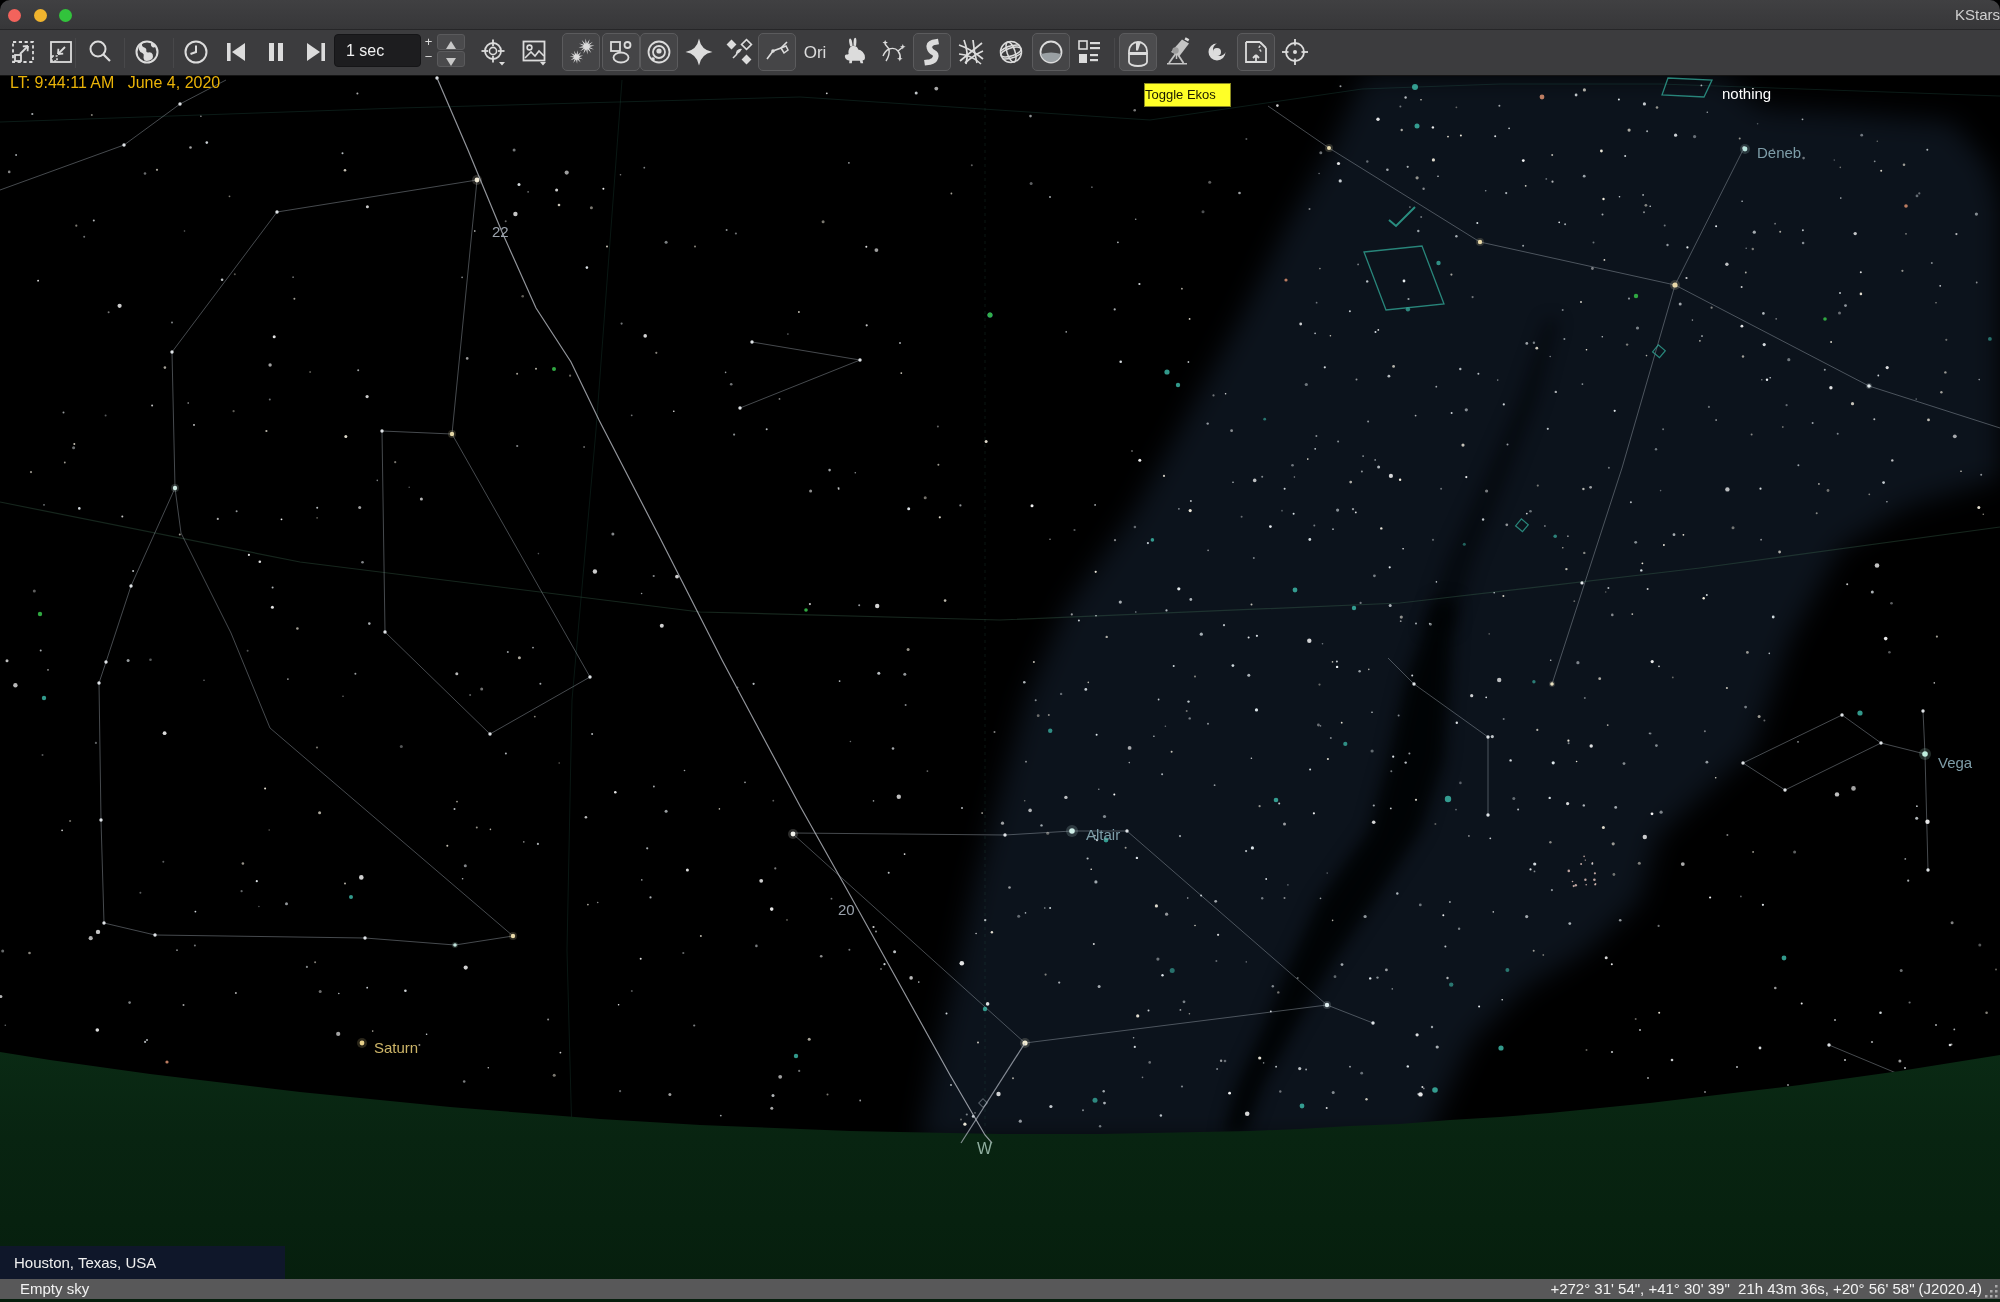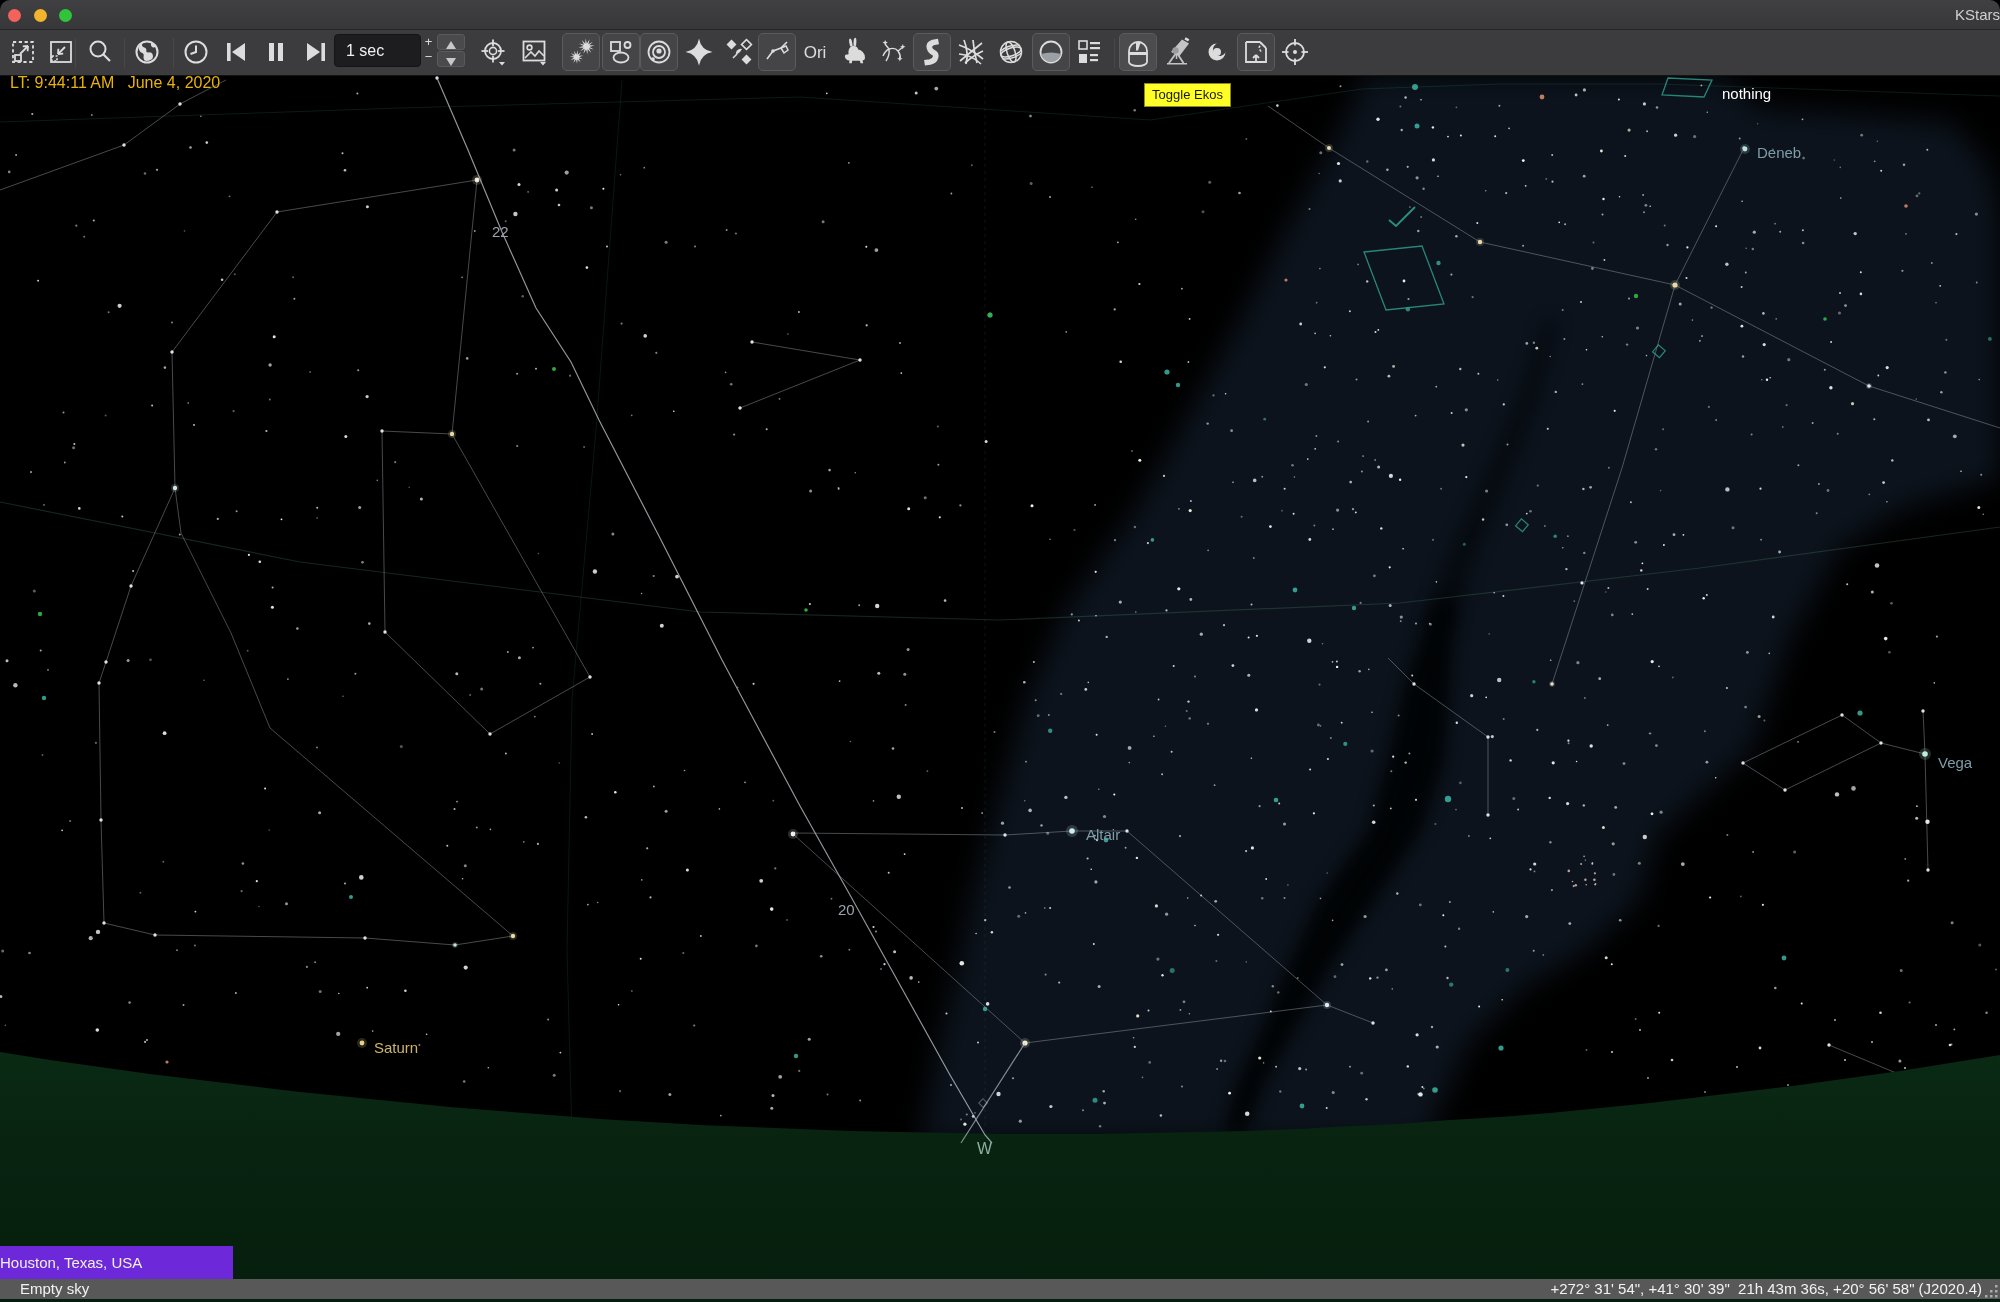--- a/index.html
+++ b/index.html
@@ -4,22 +4,22 @@
 *{box-sizing:border-box}
 body{font-family:"Liberation Sans",sans-serif;position:relative}
 .titlebar{position:absolute;left:0;top:0;width:2000px;height:30px;background:linear-gradient(#404042,#373739);border-bottom:1px solid #262628;border-radius:10px 10px 0 0}
 .tl{position:absolute;top:9px;width:13px;height:13px;border-radius:50%}
 .title{position:absolute;top:0;left:0;width:100%;text-align:right;line-height:30px;color:#cfcfcf;font-size:15px}
 .toolbar{position:absolute;left:0;top:30px;width:2000px;height:46px;background:#3c3c3e;border-bottom:1px solid #141414}
 .timebox{position:absolute;left:334px;top:4px;width:87px;height:33px;background:#1d1d1f;border:1px solid #151517;border-radius:4px;color:#f0f0f0;font-size:16px;line-height:31px;padding-left:11px}
 .pm{position:absolute;left:422px;top:4px;width:13px;height:33px;color:#dcdcdc;font-size:13px;text-align:center}
 .spin{position:absolute;left:437px;width:28px;height:15.5px;background:#4a4a4c;border:1px solid #5a5a5c;border-radius:3px;text-align:center}
 .statusbar{position:absolute;left:0;top:1279px;width:2000px;height:20px;background:#585859;color:#f2f2f2;font-size:15px;line-height:20px}
-.houston{position:absolute;left:0;top:1246px;width:233px;height:33px;background:#6d28d9;color:#f0f0f0;font-size:15px;line-height:34px;}
-.tooltip{position:absolute;left:1144px;top:83px;width:87px;height:24px;background:#ffff27;border:1px solid #8a8a20;color:#1a1a00;font-size:13px;text-align:center;line-height:22px}
+.houston{position:absolute;left:0;top:1246px;width:285px;height:33px;background:#0f172a;color:#f0f0f0;font-size:15px;line-height:34px;padding-left:14px}
+.tooltip{position:absolute;left:1144px;top:83px;width:87px;height:24px;background:#ffff27;border:1px solid #8a8a20;color:#1a1a00;font-size:13px;text-align:left;line-height:22px}
 .timelabel{position:absolute;left:10px;top:74px;color:#eab308;font-size:16px}
 </style></head>
 <body>
 <svg width="2000" height="1302" viewBox="0 0 2000 1302" style="position:absolute;left:0;top:0" font-family="Liberation Sans, sans-serif">
 <defs>
 <filter id="soft" x="-20%" y="-20%" width="140%" height="140%" color-interpolation-filters="sRGB">
         <feGaussianBlur stdDeviation="13"></feGaussianBlur>
       </filter>
 <filter id="soft2" x="-30%" y="-30%" width="160%" height="160%" color-interpolation-filters="sRGB">
         <feGaussianBlur stdDeviation="8"></feGaussianBlur>

